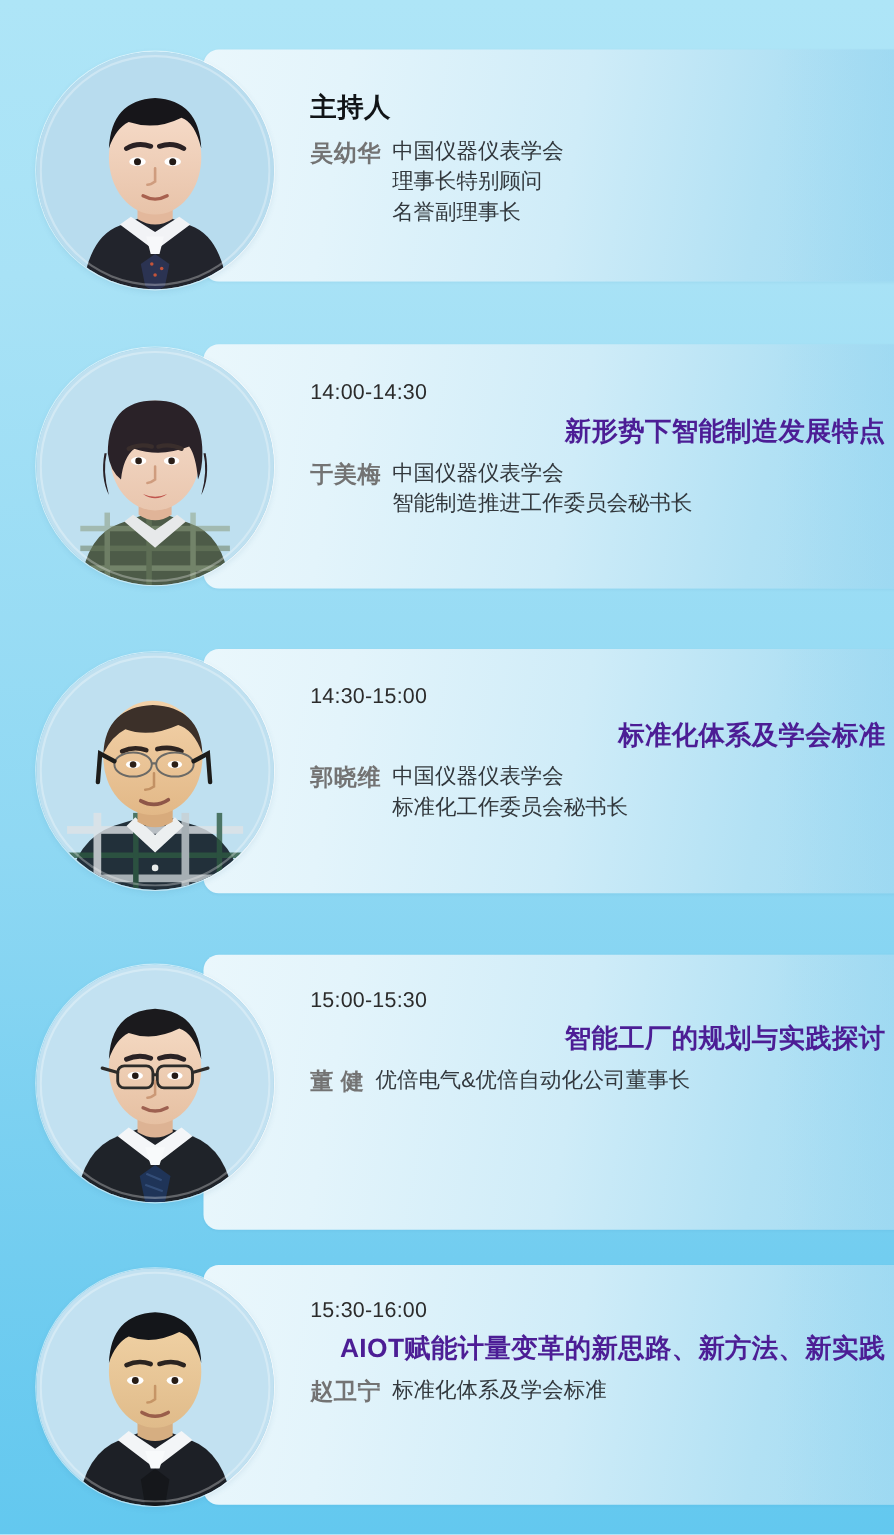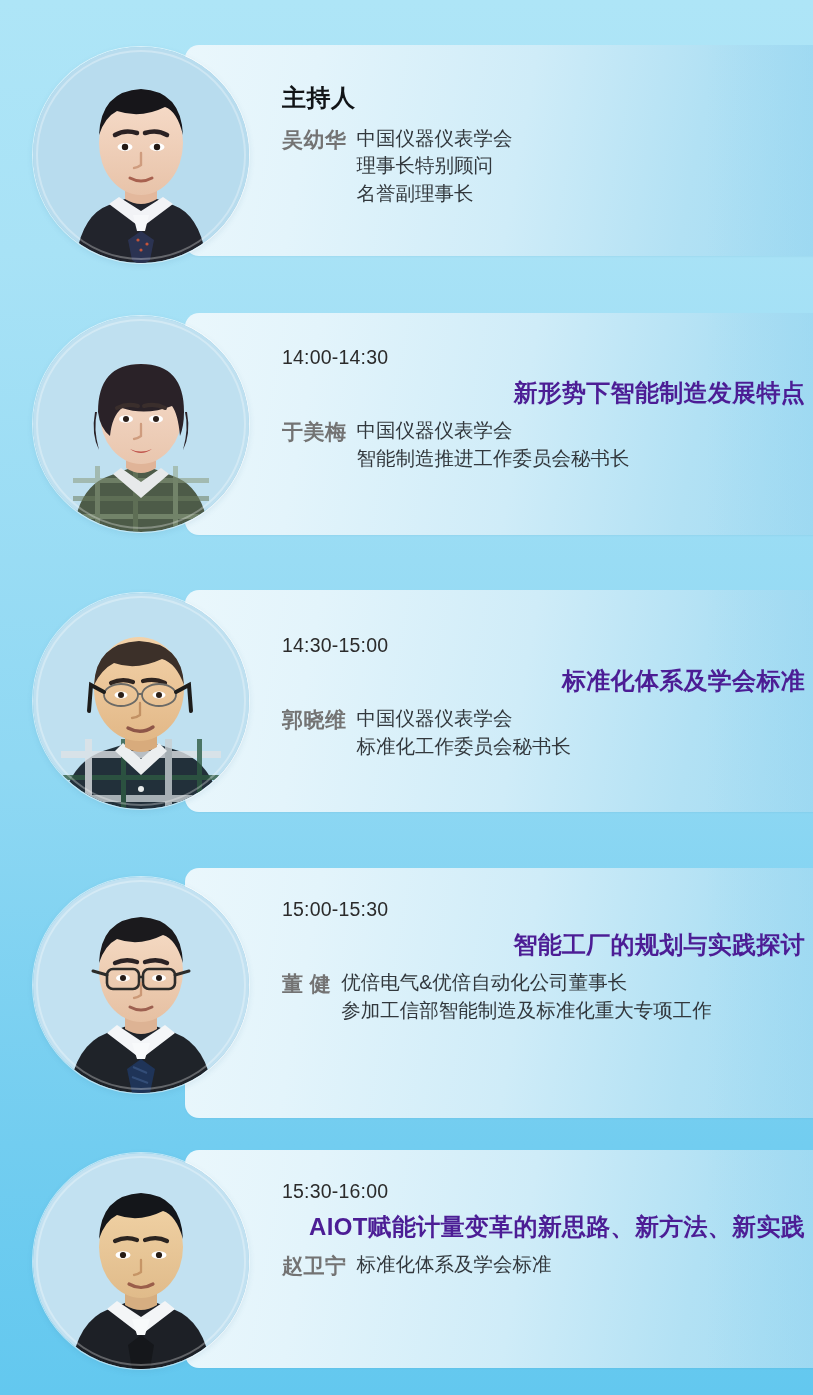--- a/index.html
+++ b/index.html
@@ -231,21 +231,21 @@
         <ellipse cx="88" cy="102" rx="6.5" ry="3.5" fill="#fff"></ellipse>
           <circle cx="88" cy="102" r="3" fill="#2b1f18"></circle>
         <ellipse cx="126" cy="102" rx="6.5" ry="3.5" fill="#fff"></ellipse>
           <circle cx="126" cy="102" r="3" fill="#2b1f18"></circle>
         <path d="M107 110 v12 q-4 3 -8 3" stroke="#c29164" stroke-width="2.3" fill="none" stroke-linecap="round"></path>
         <path d="M95 135 q13 7 25 -1" stroke="#8e5648" stroke-width="3.4" fill="none" stroke-linecap="round"></path>
       </g>
     </svg>
     <div class="ring"></div>
   </div>
-  <div class="txt" style="top:622px;margin-top:12px;">
+  <div class="txt" style="top:622px;">
     <div class="time">14:30-15:00</div>
     <div class="topic">标准化体系及学会标准</div>
     <div class="personline">
       <span class="pname">郭晓维</span>
       <span class="affil">
         <div>中国仪器仪表学会</div>
         <div>标准化工作委员会秘书长</div>
       </span>
     </div>
   </div>
@@ -299,21 +299,20 @@
     </svg>
     <div class="ring"></div>
   </div>
   <div class="txt" style="top:898px;">
     <div class="time">15:00-15:30</div>
     <div class="topic">智能工厂的规划与实践探讨</div>
     <div class="personline">
       <span class="pname">董 健</span>
       <span class="affil">
         <div>优倍电气&amp;优倍自动化公司董事长</div>
-        <div>参加工信部智能制造及标准化重大专项工作</div>
       </span>
     </div>
   </div>
 
   <div class="card" style="top:1150px;height:218px;"></div>
   <div class="avatar" style="top:1153px;">
     <svg class="photo" viewBox="0 0 216 216">
       <defs>
           <clipPath id="c4">
             <circle cx="108" cy="108" r="108"></circle>

